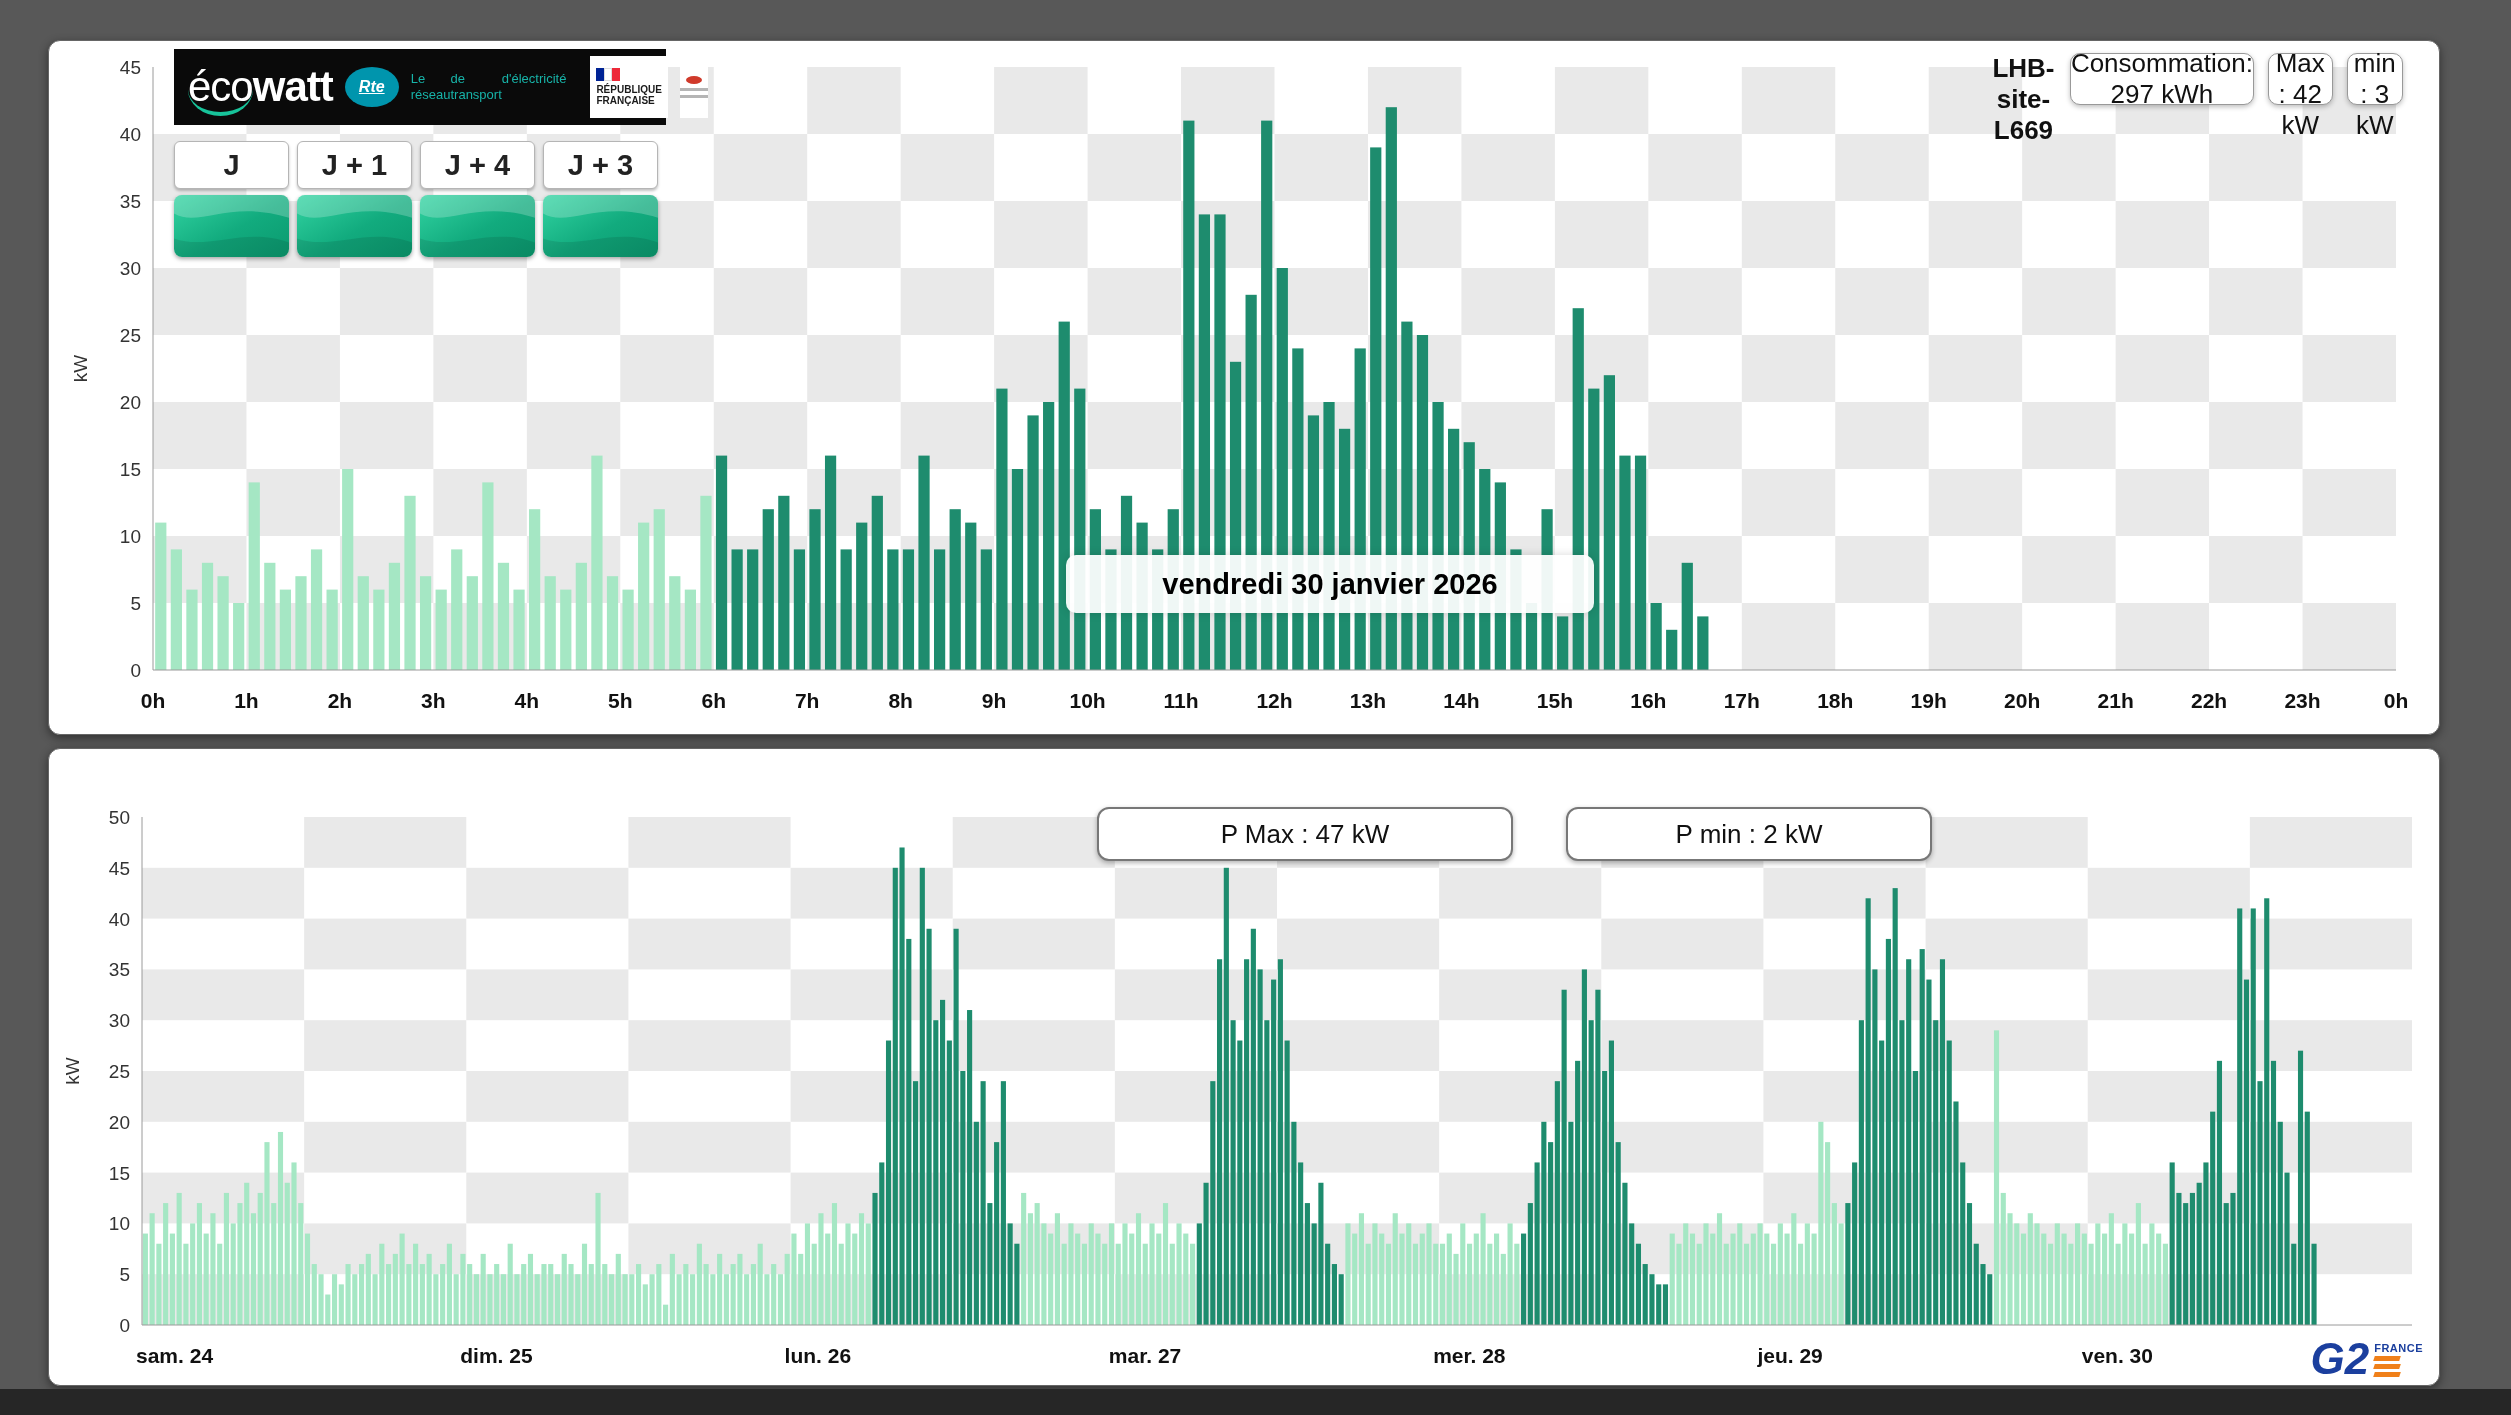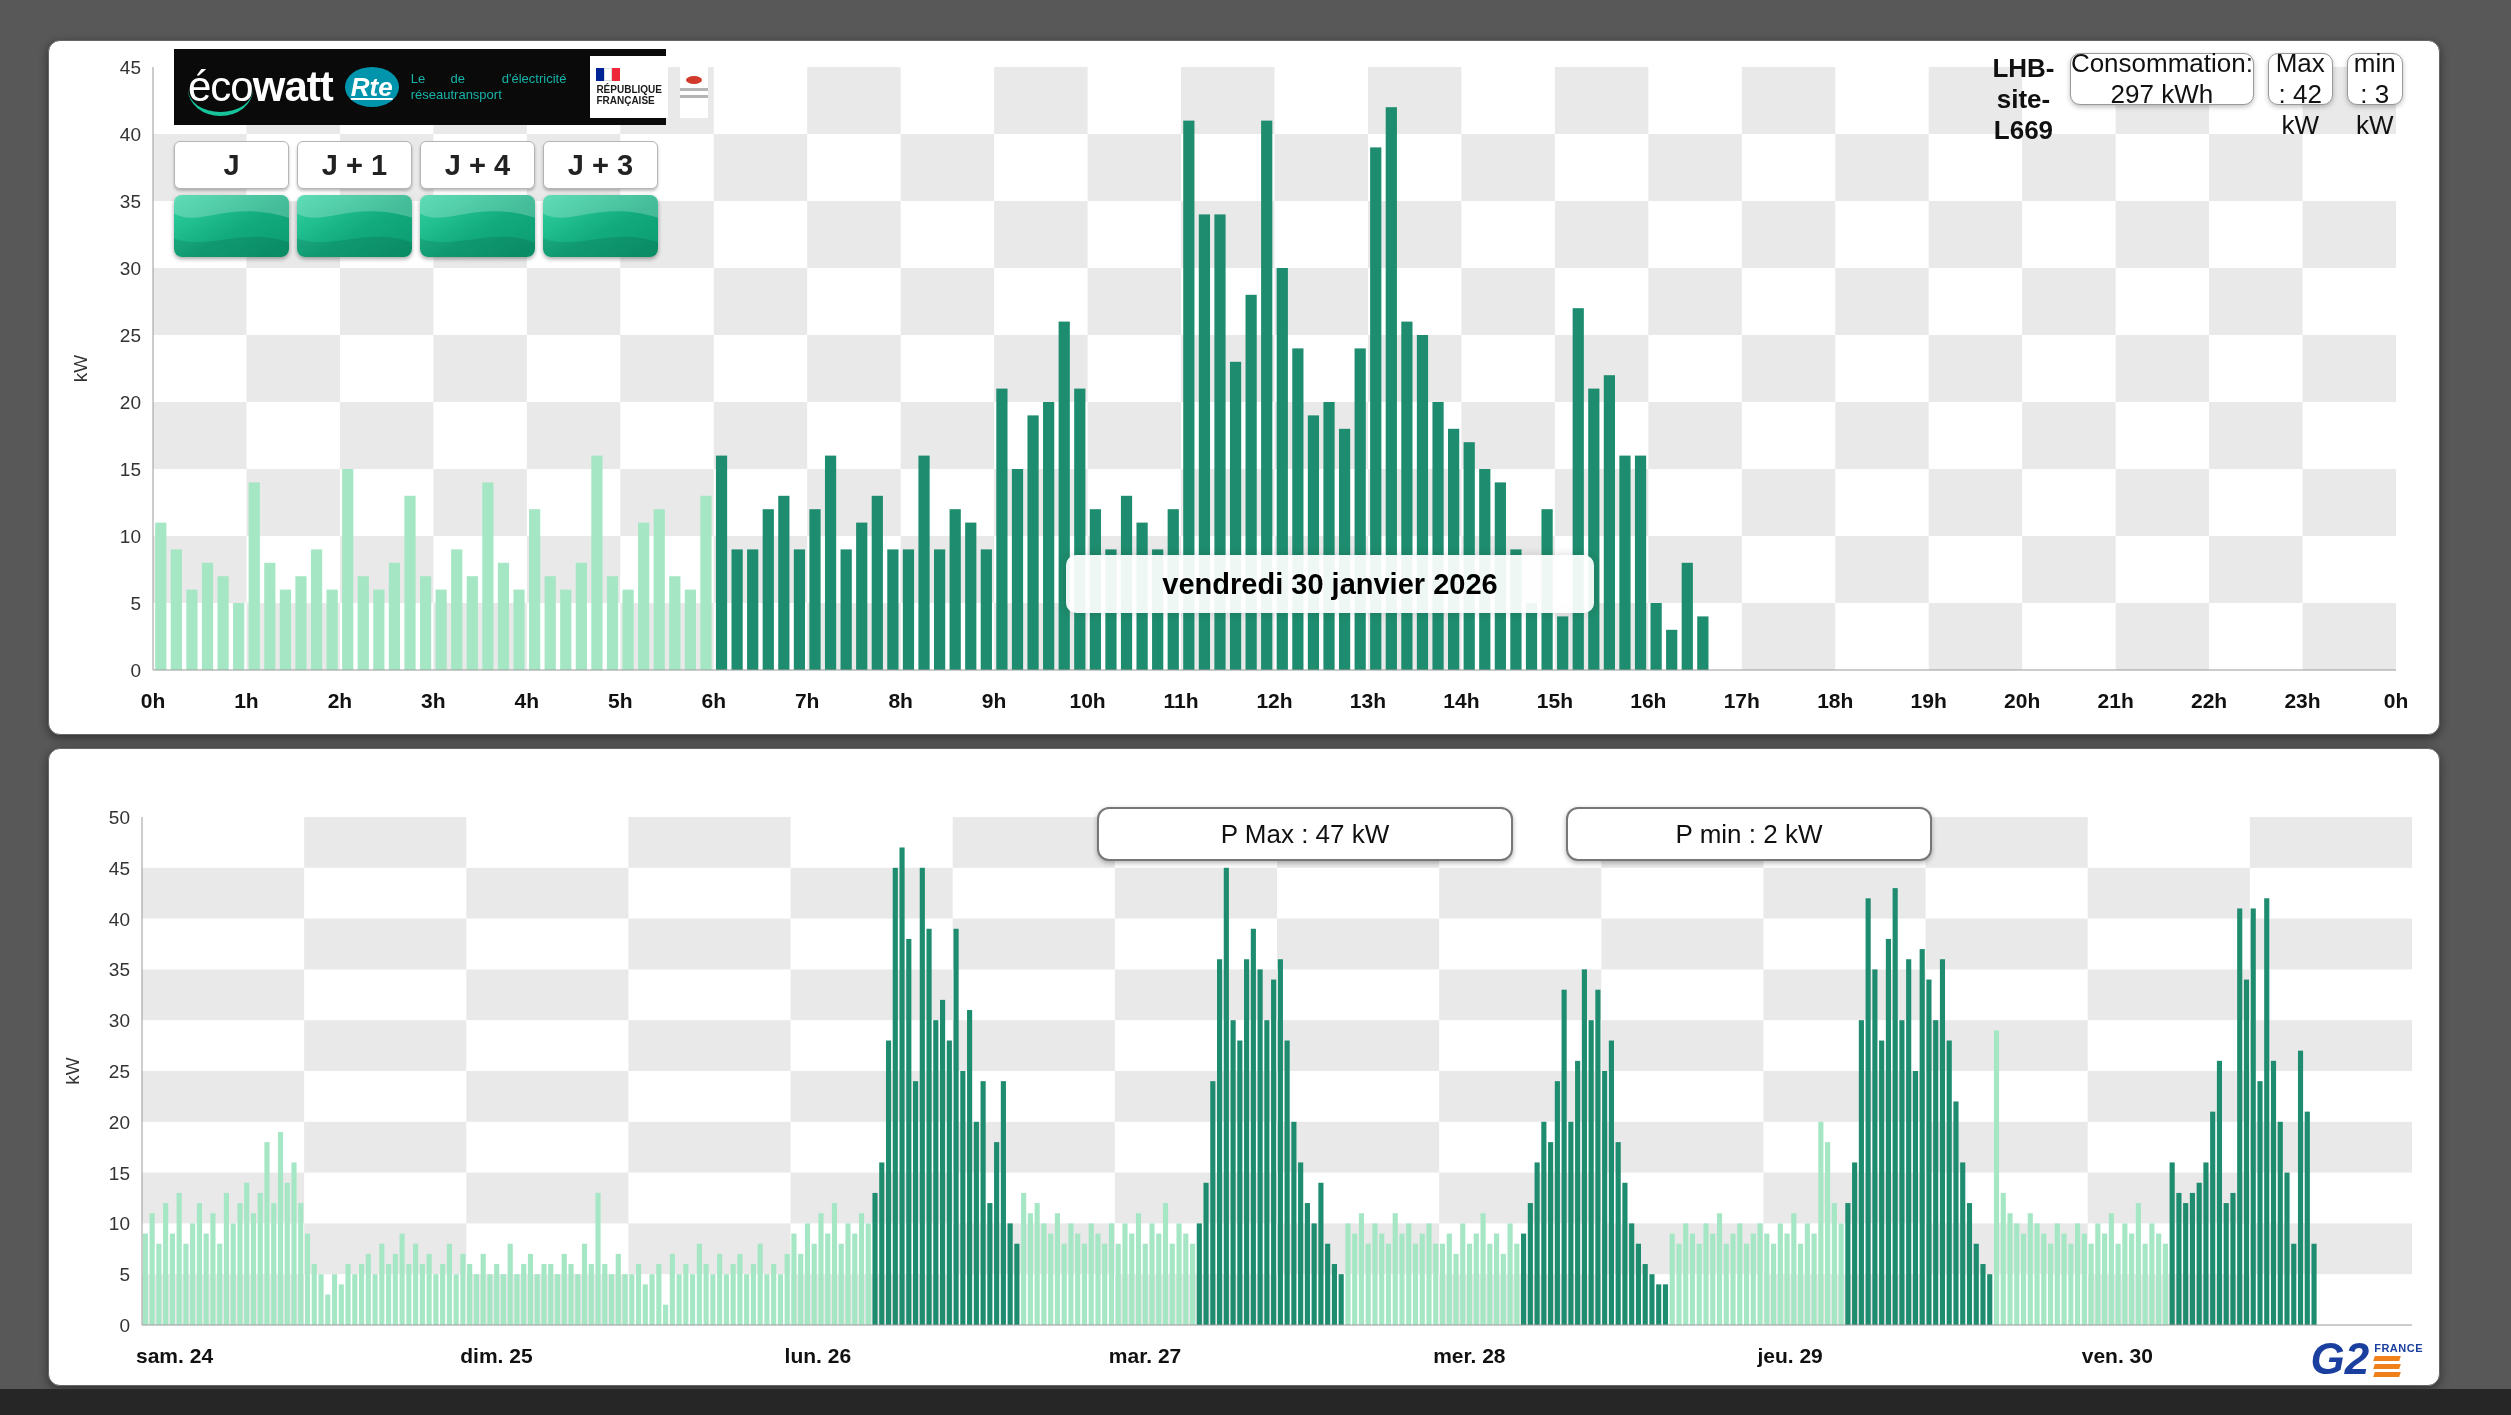--- a/index.html
+++ b/index.html
@@ -17,21 +17,21 @@
   .ylab  { font:19px "Liberation Sans", sans-serif; fill:#333; }
 
   
   .logo-bar { position:absolute; left:125px; top:8px; width:492px; height:76px; background:#0a0a0a;
               display:flex; align-items:center; gap:12px; padding:0 14px; }
   .wordmark { color:#fff; font-size:42px; letter-spacing:-1px; position:relative; line-height:1; }
   .wordmark .eco { font-weight:300; border-bottom:4px solid #17c39a; border-radius:0 0 60% 60%; padding-bottom:2px; }
   .wordmark .watt { font-weight:800; }
   .rte-badge { min-width:54px; height:40px; background:#0095ad; border-radius:50%/50%;
                display:flex; align-items:center; justify-content:center; color:#fff;
-               font-weight:700; font-style:italic; font-size:26px;text-decoration:underline; }
+               font-weight:700; font-style:italic; font-size:16px;text-decoration:underline; }
   .rte-tag { display:flex; flex-direction:row; justify-content:center; color:#17b3a8;
              font-size:13px; line-height:1.2; }
   .rf-block { width:88px; height:62px; background:#fff; display:flex; flex-direction:column;
               align-items:flex-start; justify-content:center; padding:4px 6px; gap:3px;margin-left:12px; }
   .rf-flag { display:flex; }
   .rf-flag i { display:block; width:8px; height:13px; }
   .rf-flag i:nth-child(1){ background:#002395; } .rf-flag i:nth-child(2){ background:#fff; border:1px solid #ddd; }
   .rf-flag i:nth-child(3){ background:#ED2939; }
   .rf-text { font-size:10px; font-weight:700; color:#1a1a1a; line-height:1.1; }
   .ademe-logo { width:42px; height:62px; background:#fff; display:flex; flex-direction:column;

